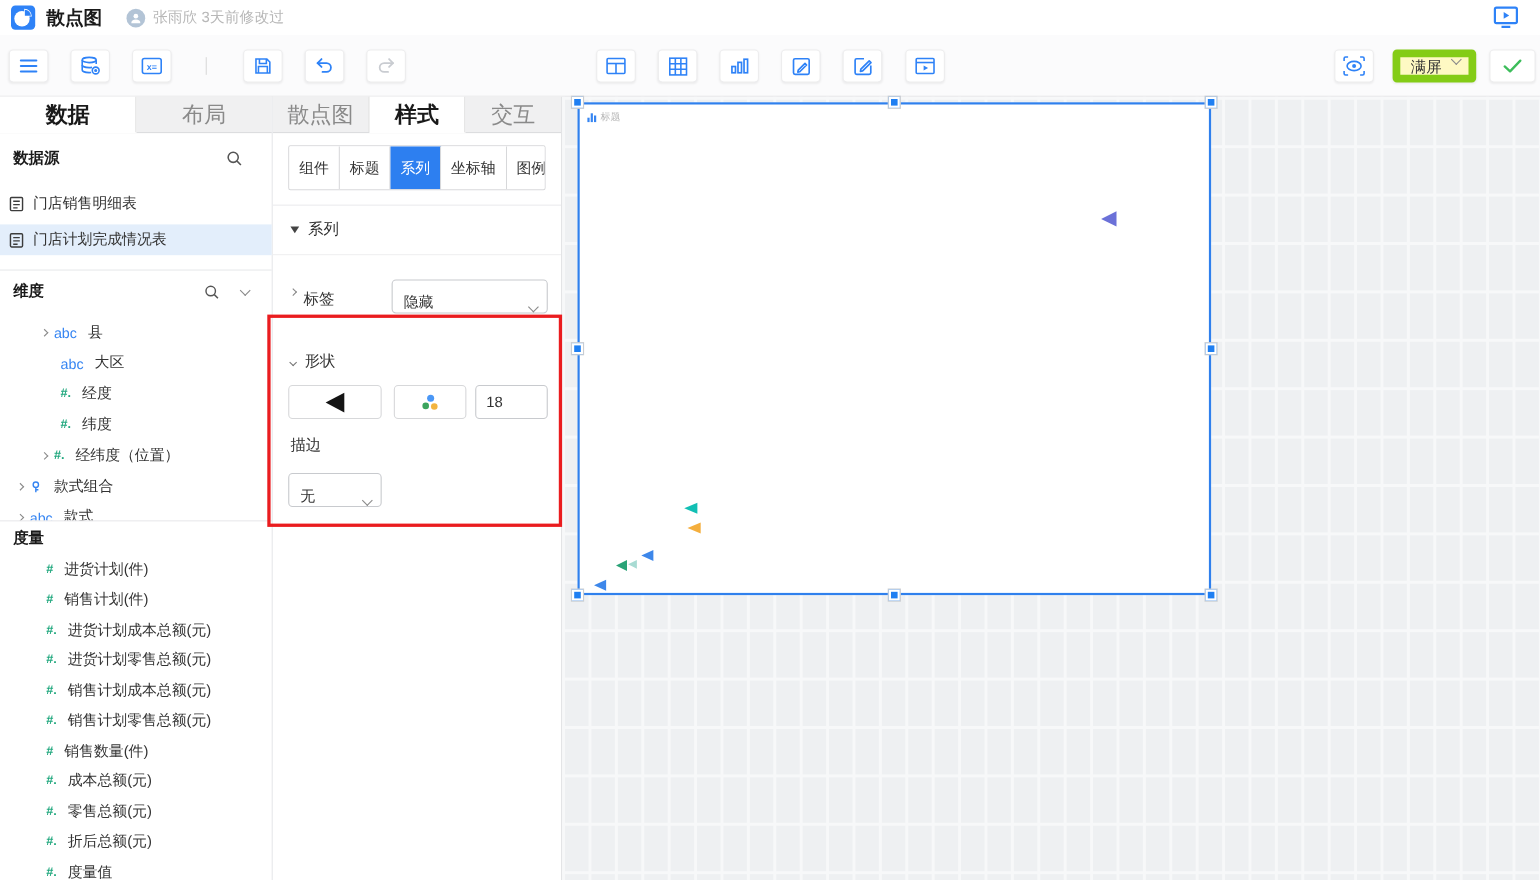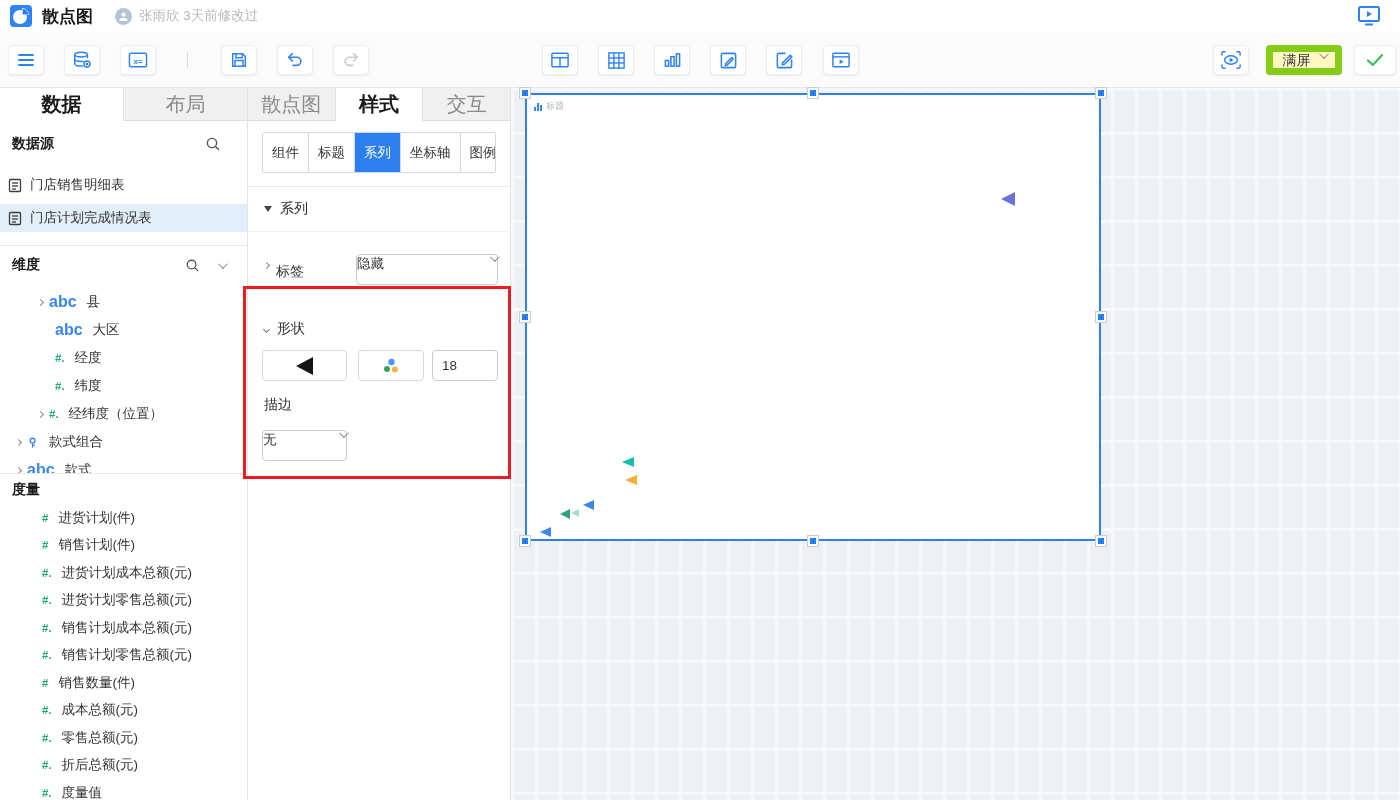--- a/index.html
+++ b/index.html
@@ -42,39 +42,39 @@
   
   .sec-hdr { display:flex; align-items:center; height:30px; padding:0 12px; font-size:14px; font-weight:bold; color:#1a1a1a; }
   .sec-hdr .spacer { flex:1; }
   .src-item { display:flex; align-items:center; height:28px; padding-left:8px; font-size:13.5px; color:#333; cursor:pointer; gap:8px; }
   .src-item.selected { background:#e3eefb; }
   .divider { height:1px; background:#e8e9eb; margin:6px 0 4px; }
   .tree { position:relative; }
   .tree-item { display:flex; align-items:center; height:28px; font-size:13.5px; color:#333; cursor:pointer; }
   .tree-item .chev.right { margin-right:6px; }
   .fld-ic { flex:0 0 auto; margin-right:10px; font-weight:bold; }
-  .fld-ic.abc { color:#3685f2; font-size:16px; font-weight:bold; letter-spacing:0; }
+  .fld-ic.abc { color:#3685f2; font-size:13px; font-weight:normal; letter-spacing:0; }
   .fld-ic.num { color:#21a87e; font-size:11.5px; }
   .ind2 { padding-left:38px; }
   .ind2b { padding-left:55px; }
   .ind1 { padding-left:16px; }
   .meas-item { display:flex; align-items:center; height:27.5px; padding-left:42px; font-size:13.5px; color:#333; cursor:pointer; }
   .clip-row { height:17px; overflow:hidden; }
 
   
   .subtabs { display:flex; margin:11px 14px 0; height:41px; border:1px solid #d7d8da; border-radius:2px; overflow:hidden; }
   .subtab { display:flex; align-items:center; justify-content:center; font-size:13.5px; color:#333; padding:0 9px; border-right:1px solid #d7d8da; cursor:pointer; background:#fff; flex:1; white-space:nowrap; }
   .subtab:last-child { border-right:none; }
   .subtab.active { background:#2d7ff0; color:#fff; }
   .panel-div { height:1px; background:#ececee; margin-top:13px; }
   .series-hdr { display:flex; align-items:center; height:45px; padding:0 16px; font-size:14px; color:#2b2b2b; font-weight:500; gap:8px; border-bottom:1px solid #f0f0f1; }
   .tri-down { width:0; height:0; border-left:4.5px solid transparent; border-right:4.5px solid transparent; border-top:6px solid #444; }
   .prop-row { position:relative; height:48px; }
   .prop-label { position:absolute; left:16px; top:15px; display:flex; align-items:flex-start; gap:7px; font-size:14px; color:#333; }
-  .dropdown { position:absolute; background:#fff; border:1px solid #c8cace; border-radius:4px; display:flex; align-items:flex-start; font-size:13.5px; color:#333; padding:0 0; cursor:pointer; }
+  .dropdown { position:absolute; background:#fff; border:1px solid #c8cace; border-radius:4px; display:flex; align-items:flex-end; font-size:13.5px; color:#333; padding:0 10px; cursor:pointer; }
   .dropdown .chev { margin-left:auto; }
   .shape-title { display:flex; align-items:center; gap:8px; font-size:14px; color:#333; margin:24px 0 0 16px; }
   .shape-btn { position:absolute; background:#fff; border:1px solid #d7d8da; border-radius:4px; display:flex; align-items:center; justify-content:center; cursor:pointer; }
   .tri-left-big { width:0; height:0; border-top:9px solid transparent; border-bottom:9px solid transparent; border-right:17px solid #141414; }
   .size-input { position:absolute; background:#fff; border:1px solid #c8cace; border-radius:4px; font-size:13.5px; color:#333; padding-left:9px; font-family:"Liberation Sans",sans-serif; }
   .stroke-label { position:absolute; left:16px; font-size:14px; color:#333; }
   .shadow-btn { position:absolute; left:109px; top:-3px; width:142px; height:33px; background:#fff; border:1px solid #d7d8da; border-radius:4px; cursor:pointer; }
 
   .red-box { position:absolute; left:243px; top:286px; width:268px; height:193px; border:3px solid #ea1c1f; pointer-events:none; z-index:30; }
 

